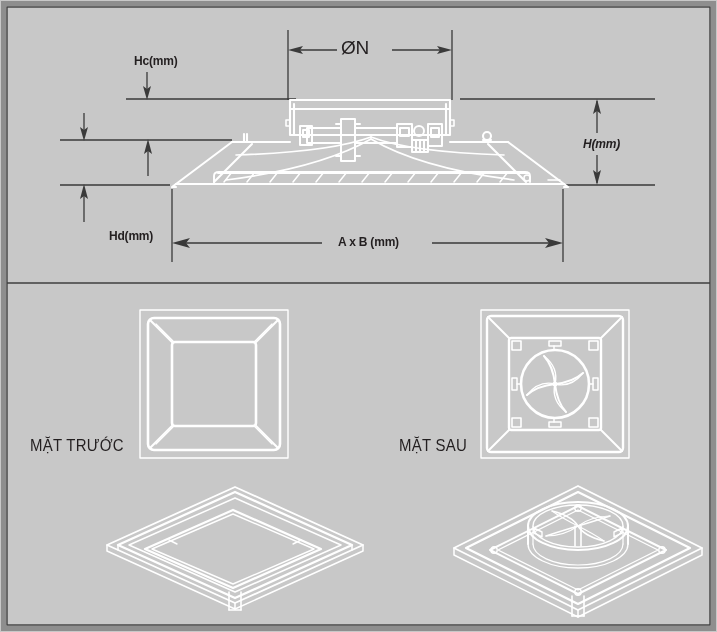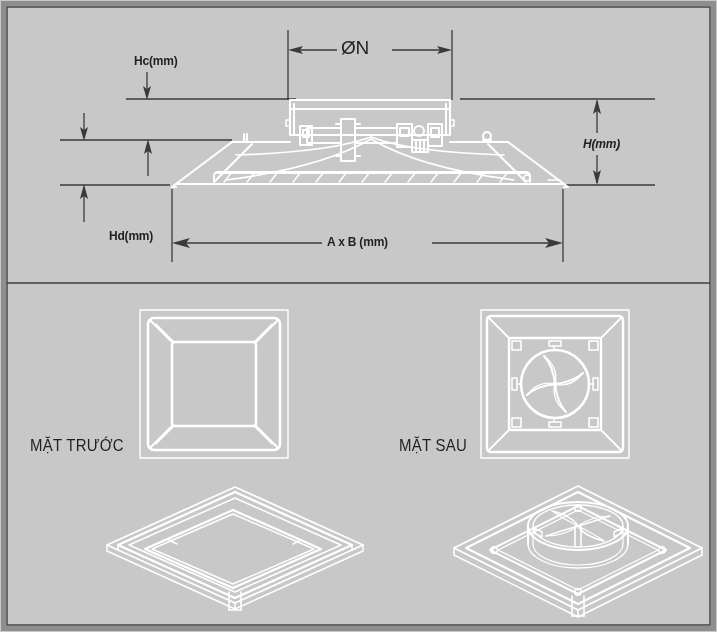--- a/index.html
+++ b/index.html
@@ -50,21 +50,21 @@
     letter-spacing: 0.3px;
     white-space: nowrap;
     line-height: 1;
     transform: scaleX(0.88);
     transform-origin: left center;
   }
   #label-hc { left: 134px; top: 55px; }
   #label-h  { left: 583px; top: 138px; font-style: italic; }
   #label-hd { left: 69px;  top: 230px; margin-left: 40px; }
   #label-on { left: 341px; top: 38px; }
-  #label-ab { left: 327px; top: 236px; }
+  #label-ab { left: 338px; top: 236px; }
   #label-mat-truoc { left: 30px;  top: 437px; }
   #label-mat-sau   { left: 399px; top: 437px; }
 </style>
 </head>
 <body>
 
 <div id="drawing-sheet">
 
   <svg id="sheet-svg" viewBox="0 0 717 632" xmlns="http://www.w3.org/2000/svg">
 

